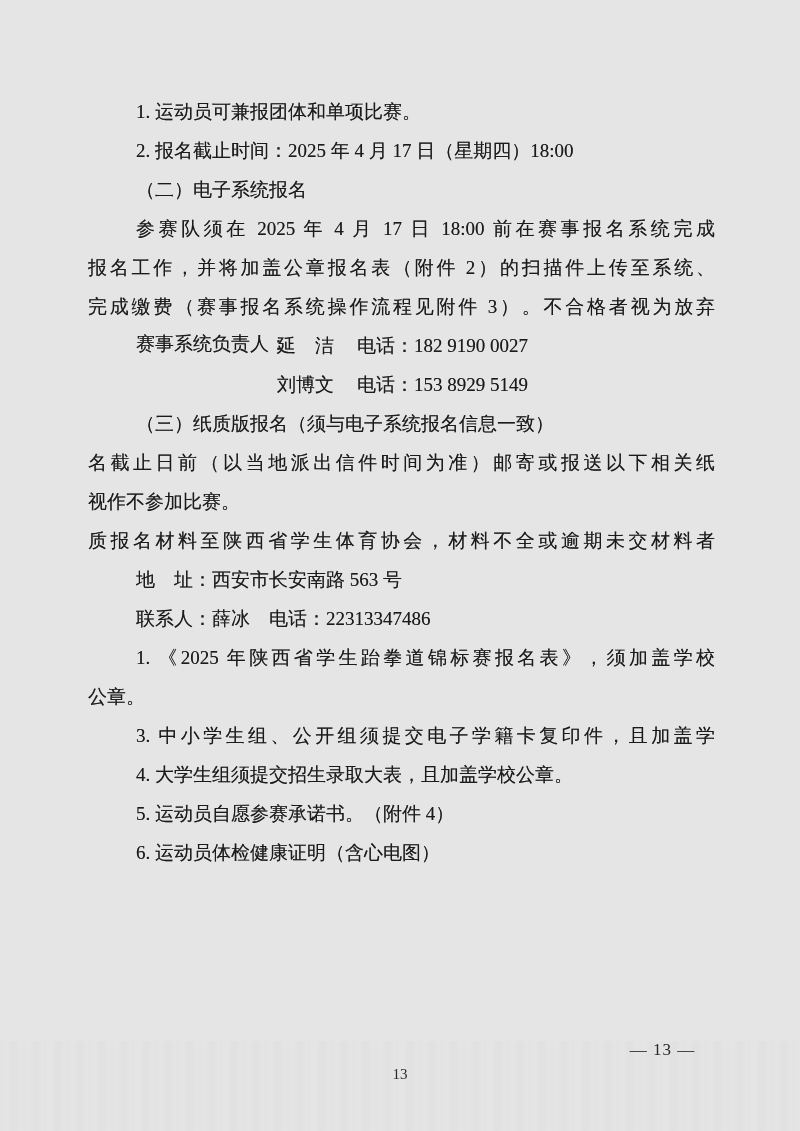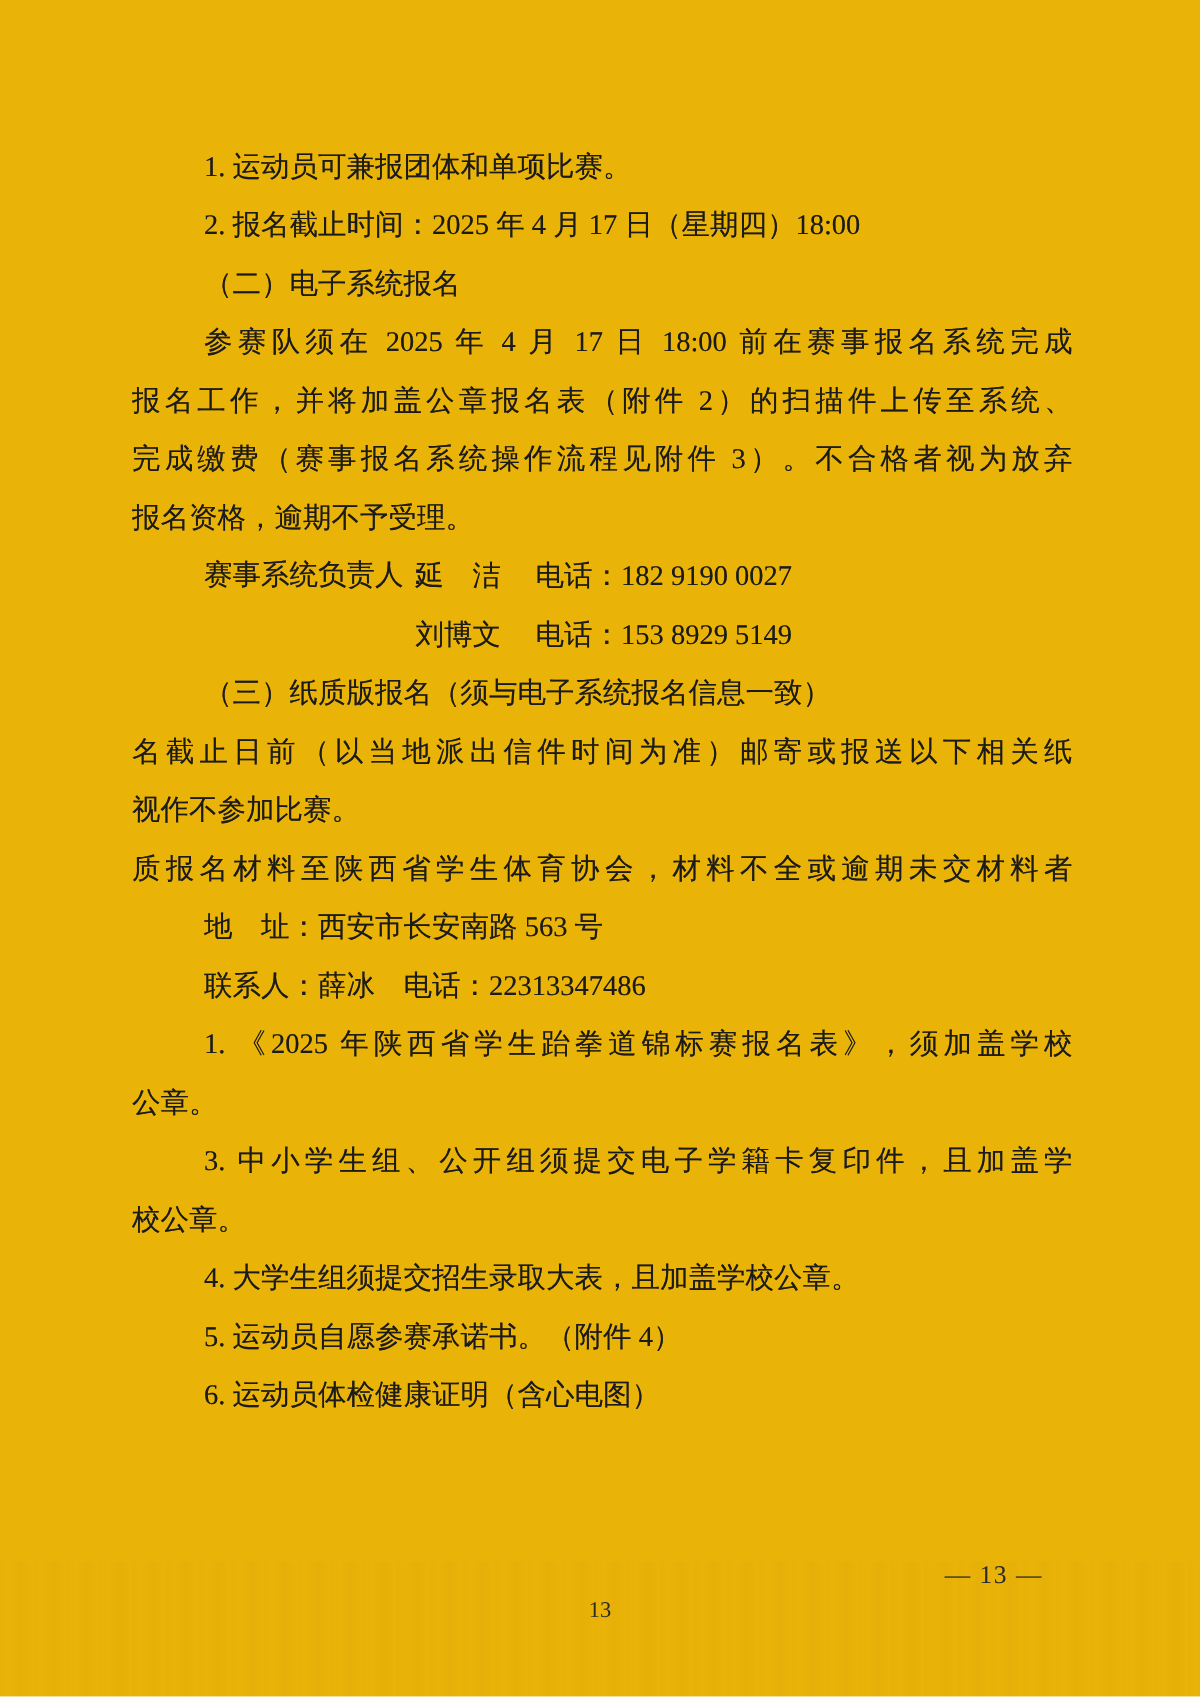--- a/index.html
+++ b/index.html
@@ -4,21 +4,21 @@
 <style>
   html, body {
     margin: 0;
     padding: 0;
     background: #ffffff;
   }
   .page {
     position: relative;
     width: 800px;
     height: 1131px;
-    background: #eab308;
+    background: #e5e5e5;
     overflow: hidden;
     font-family: "Liberation Serif", "DejaVu Serif", serif;
     color: #1b1b1b;
   }
   
   .scan-noise {
     position: absolute;
     left: 0;
     bottom: 0;
     width: 800px;
@@ -87,40 +87,38 @@
 <body>
 
 <div class="page">
   <div class="doc-body">
       <div class="line indent">1. 运动员可兼报团体和单项比赛。</div>
       <div class="line indent">2. 报名截止时间：2025 年 4 月 17 日（星期四）18:00</div>
       <div class="line indent">（二）电子系统报名</div>
       <div class="line indent justify">参赛队须在 2025 年 4 月 17 日 18:00 前在赛事报名系统完成</div>
       <div class="line justify">报名工作，并将加盖公章报名表（附件 2）的扫描件上传至系统、</div>
       <div class="line justify">完成缴费（赛事报名系统操作流程见附件 3）。不合格者视为放弃</div>
-      <div class="line">报名资格，逾期不予受理。</div>
       <div class="line parts">
         <span class="part" style="left: 48px; font-family: Liberation Mono, monospace;">赛事系统负责人：</span>
         <span class="part" style="left: 189px;">延　洁</span>
         <span class="part" style="left: 269px;">电话：182 9190 0027</span>
       </div>
       <div class="line parts">
         <span class="part" style="left: 189px; text-align: center;">刘博文</span>
         <span class="part" style="left: 269px;">电话：153 8929 5149</span>
       </div>
       <div class="line indent">（三）纸质版报名（须与电子系统报名信息一致）</div>
       <div class="line justify">名截止日前（以当地派出信件时间为准）邮寄或报送以下相关纸</div>
       <div class="line">视作不参加比赛。</div>
       <div class="line justify">质报名材料至陕西省学生体育协会，材料不全或逾期未交材料者</div>
       <div class="line indent">地　址：西安市长安南路 563 号</div>
       <div class="line indent">联系人：薛冰　电话：22313347486</div>
       <div class="line indent justify">1. 《2025 年陕西省学生跆拳道锦标赛报名表》，须加盖学校</div>
       <div class="line">公章。</div>
       <div class="line indent justify">3. 中小学生组、公开组须提交电子学籍卡复印件，且加盖学</div>
-      <div class="line">校公章。</div>
       <div class="line indent">4. 大学生组须提交招生录取大表，且加盖学校公章。</div>
       <div class="line indent">5. 运动员自愿参赛承诺书。（附件 4）</div>
       <div class="line indent">6. 运动员体检健康证明（含心电图）</div>
     </div>
   <div class="page-num">— 13 —</div>
   <div class="footer-num">13</div>
   <div class="scan-noise"></div>
 </div>
 
 </body></html>

